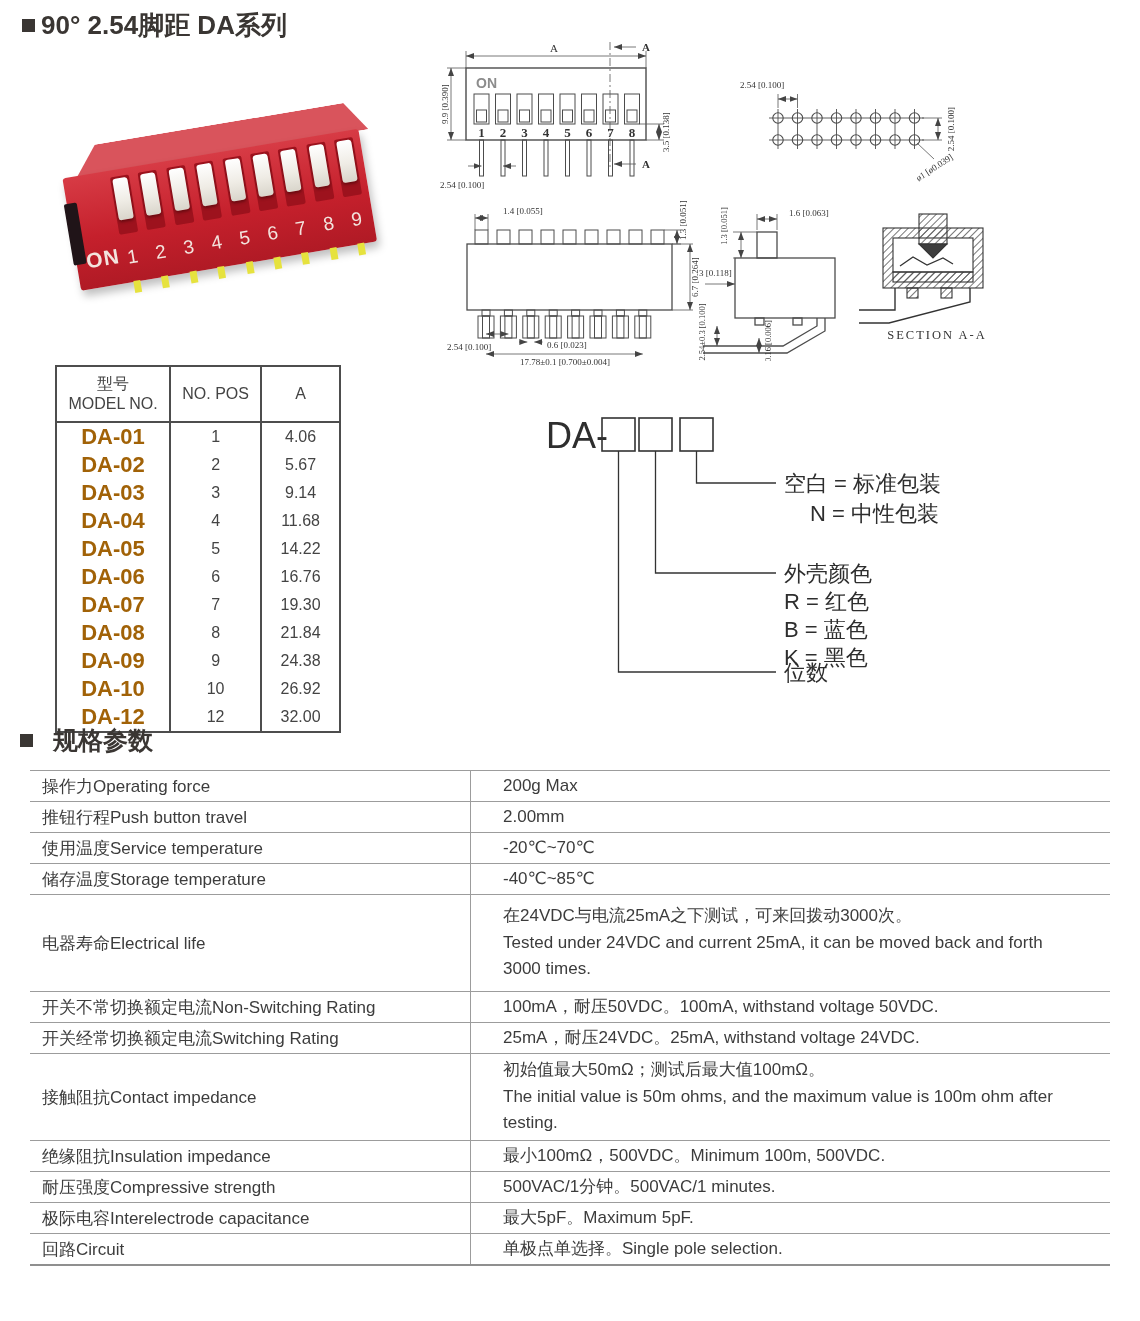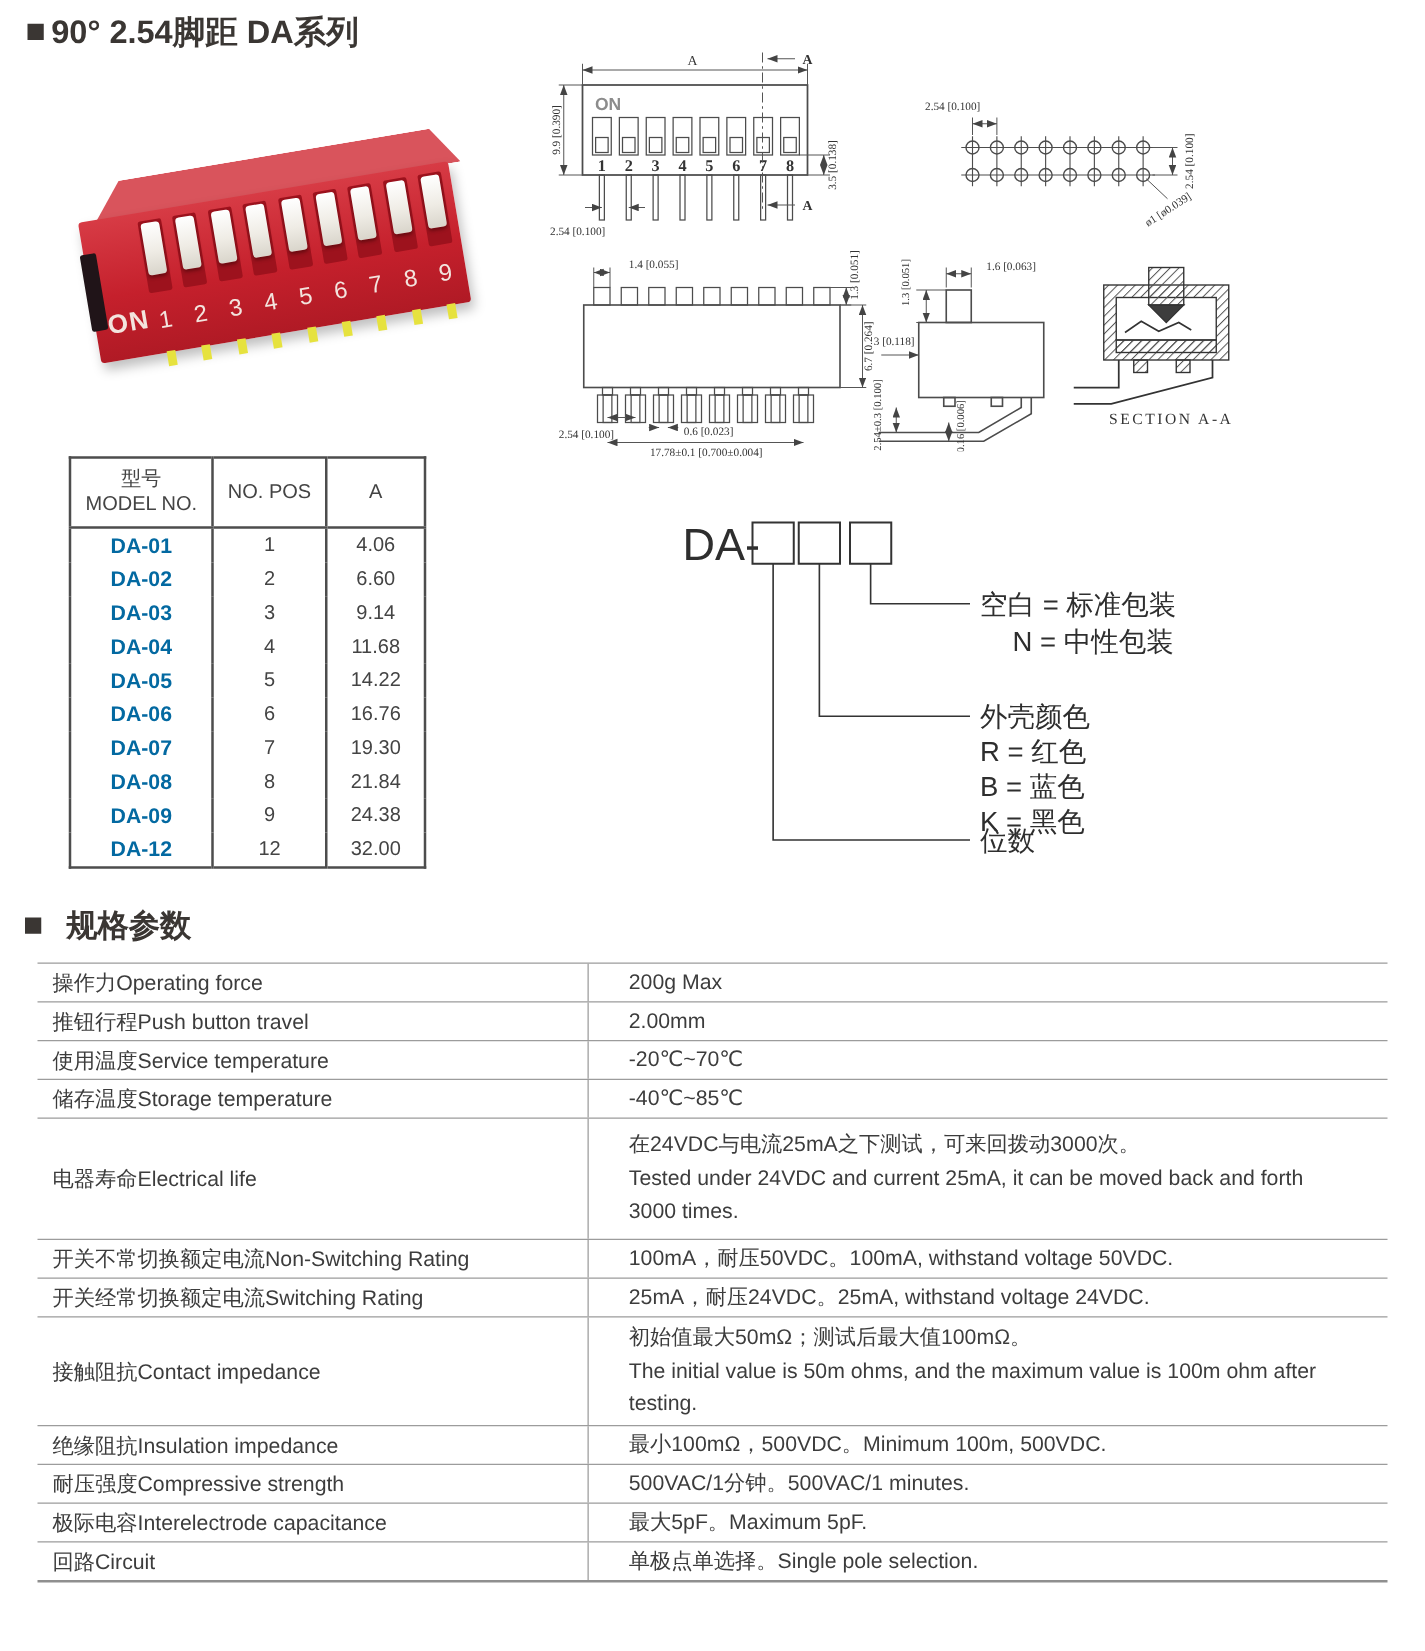--- a/index.html
+++ b/index.html
@@ -41,21 +41,21 @@
 
   
   .model-table{position:absolute;left:55px;top:365px;width:286px;border-collapse:collapse;
                font-size:16px;color:#444;}
   .model-table th,.model-table td{text-align:center;vertical-align:middle;}
   .model-table{border:2px solid #4d4d4d;}
   .model-table th{height:52px;font-weight:normal;border-bottom:2px solid #4d4d4d;white-space:pre-line;line-height:1.25;}
   .model-table td{height:25px;font-size:16px;}
   .model-table .c2{border-left:2px solid #4d4d4d;width:92px;}
   .model-table .c3{border-left:2px solid #4d4d4d;width:78px;}
-  .model-table .mno{color:#0369a1;font-weight:bold;font-size:17px;width:115px;}
+  .model-table .mno{color:#a16207;font-weight:bold;font-size:22px;width:115px;}
 
   
   .ord{position:absolute;left:520px;top:398px;}
   .ord text{font-family:"Liberation Sans","DejaVu Sans",sans-serif;fill:#2e2e2e;}
 
   
   .spec-table{position:absolute;left:30px;top:770px;width:1080px;border-bottom:2px solid #8f8f8f;
               font-size:17px;color:#3c3c3c;}
   .spec-row{display:flex;border-top:1px solid #9c9c9c;}
   .spec-label{width:428px;flex:0 0 428px;border-right:1px solid #9c9c9c;padding-left:12px;
@@ -381,21 +381,21 @@
     </thead>
     <tbody>
       <tr>
           <td class="mno">DA-01</td>
           <td class="c2">1</td>
           <td class="c3">4.06</td>
         </tr>
       <tr>
           <td class="mno">DA-02</td>
           <td class="c2">2</td>
-          <td class="c3">6.60</td>
+          <td class="c3">5.67</td>
         </tr>
       <tr>
           <td class="mno">DA-03</td>
           <td class="c2">3</td>
           <td class="c3">9.14</td>
         </tr>
       <tr>
           <td class="mno">DA-04</td>
           <td class="c2">4</td>
           <td class="c3">11.68</td>
@@ -417,20 +417,25 @@
         </tr>
       <tr>
           <td class="mno">DA-08</td>
           <td class="c2">8</td>
           <td class="c3">21.84</td>
         </tr>
       <tr>
           <td class="mno">DA-09</td>
           <td class="c2">9</td>
           <td class="c3">24.38</td>
+        </tr>
+      <tr>
+          <td class="mno">DA-10</td>
+          <td class="c2">10</td>
+          <td class="c3">26.92</td>
         </tr>
       <tr>
           <td class="mno">DA-12</td>
           <td class="c2">12</td>
           <td class="c3">32.00</td>
         </tr>
     </tbody>
   </table>
 
   <svg class="ord" width="475" height="305" viewBox="0 0 475 305">

